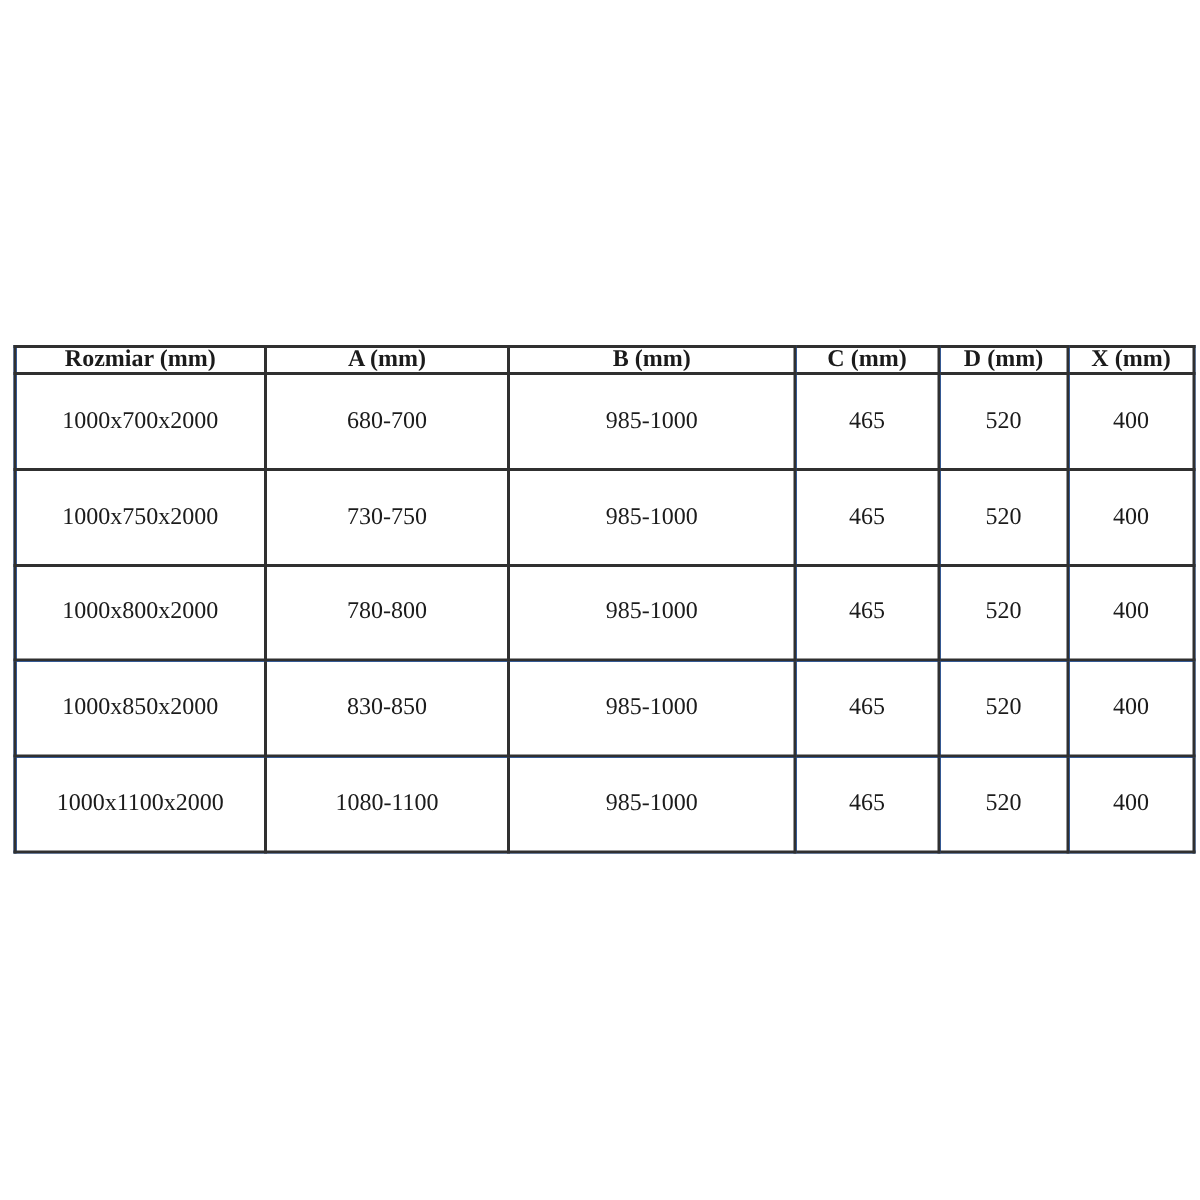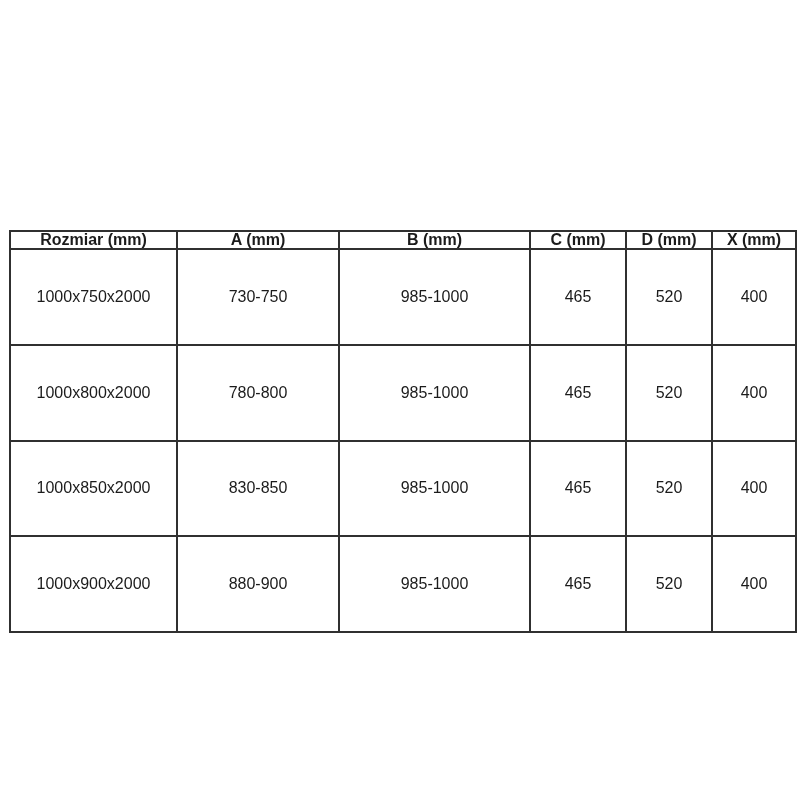--- a/index.html
+++ b/index.html
@@ -13,24 +13,25 @@
     height: 800px;
     background: #ffffff;
     overflow: hidden;
     font-family: "Liberation Sans", sans-serif;
   }
   table.spec-table {
     position: absolute;
     left: 9px;
     top: 230px;
     width: 786px;
-    height: 403px;
+    height: 339px;
     border-collapse: collapse;
     table-layout: fixed;
     background: #3b82f6;
+    font-family: Liberation Serif, serif;
   }
   .spec-table th,
   .spec-table td {
     border: 2px solid #303030;
     text-align: center;
     vertical-align: middle;
     padding: 0;
     font-size: 16px;
     line-height: 1;
     color: #1b1b1b;
@@ -60,20 +61,28 @@
           <th scope="col">Rozmiar (mm)</th>
           <th scope="col">A (mm)</th>
           <th scope="col">B (mm)</th>
           <th scope="col">C (mm)</th>
           <th scope="col">D (mm)</th>
           <th scope="col">X (mm)</th>
         </tr>
     </thead>
     <tbody>
         <tr>
+          <td>1000x700x2000</td>
+          <td>680-700</td>
+          <td>985-1000</td>
+          <td>465</td>
+          <td>520</td>
+          <td>400</td>
+        </tr>
+        <tr>
           <td>1000x750x2000</td>
           <td>730-750</td>
           <td>985-1000</td>
           <td>465</td>
           <td>520</td>
           <td>400</td>
         </tr>
         <tr>
           <td>1000x800x2000</td>
           <td>780-800</td>
@@ -84,22 +93,22 @@
         </tr>
         <tr>
           <td>1000x850x2000</td>
           <td>830-850</td>
           <td>985-1000</td>
           <td>465</td>
           <td>520</td>
           <td>400</td>
         </tr>
         <tr>
-          <td>1000x900x2000</td>
-          <td>880-900</td>
+          <td>1000x1100x2000</td>
+          <td>1080-1100</td>
           <td>985-1000</td>
           <td>465</td>
           <td>520</td>
           <td>400</td>
         </tr>
       </tbody>
   </table>
 </div>
 
 </body></html>

